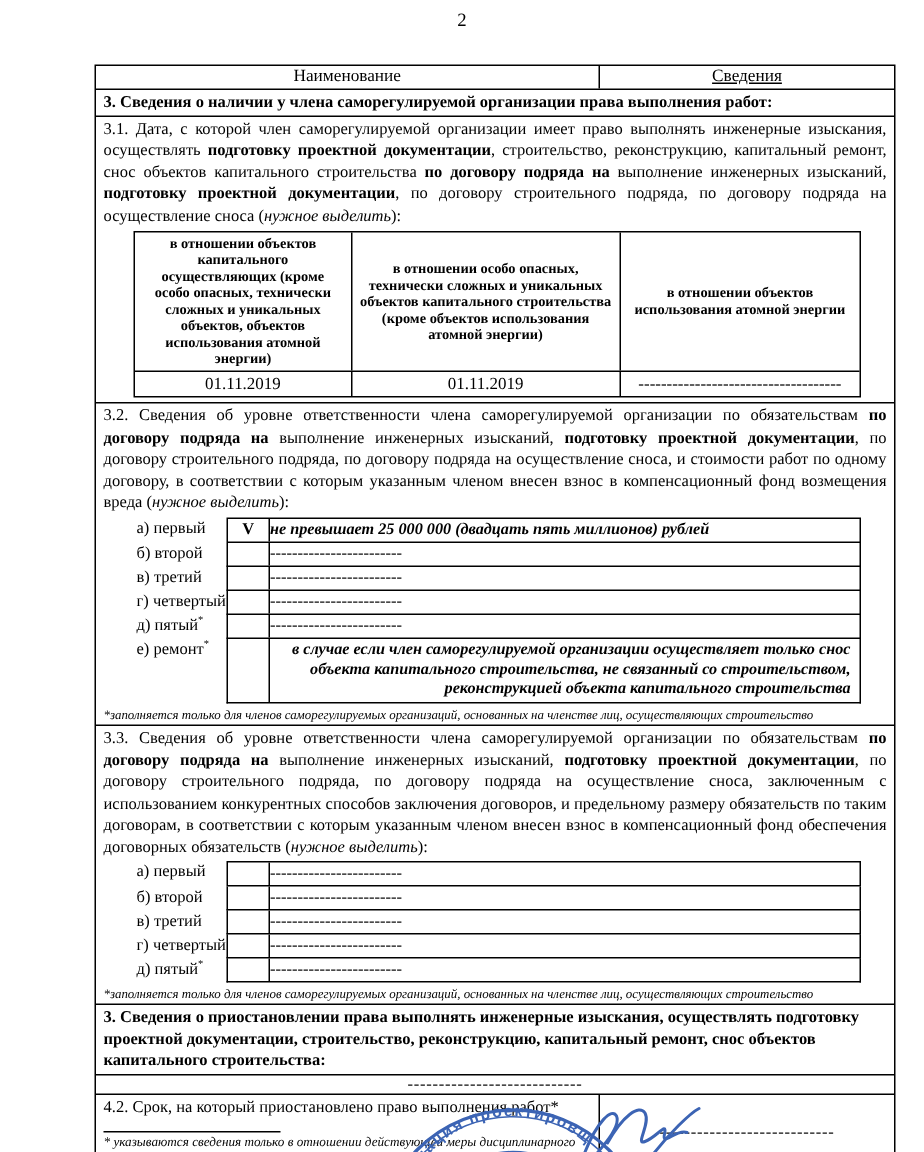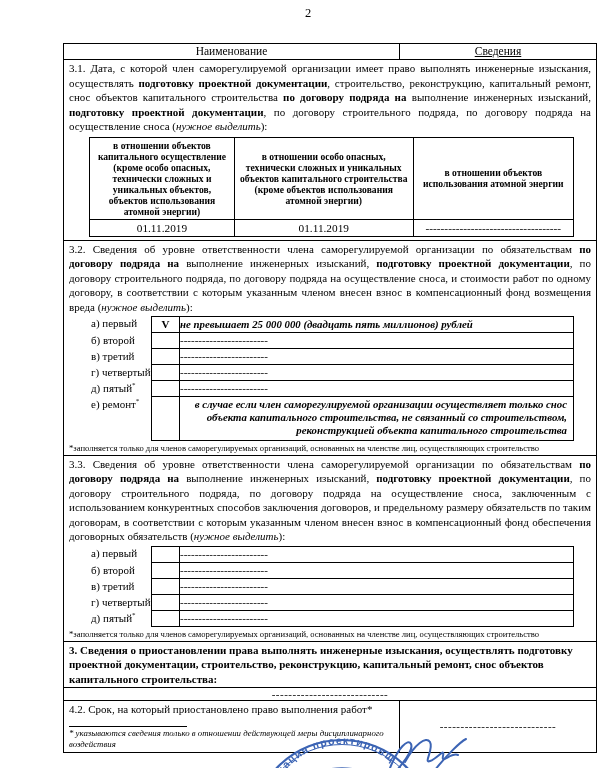--- a/index.html
+++ b/index.html
@@ -35,21 +35,21 @@
   
   .lvl{margin:1px 0 1px 0;}
   .lvl-row{display:flex;font-size:11px;}
   .lvl-label{width:87px;padding-left:27px;box-sizing:border-box;white-space:nowrap;line-height:15px;}
   .lvl-box{flex:1;margin-right:22px;border:1px solid #000;display:flex;min-height:15px;box-sizing:border-box;}
   .lvl-row + .lvl-row .lvl-box{border-top:0;}
   .chk{width:27px;border-right:1px solid #000;text-align:center;font-weight:bold;line-height:15px;}
   .val{flex:1;line-height:15px;}
   .val.em{font-style:italic;font-weight:bold;font-size:10.8px;}
   .val.left{text-align:right;padding:1px 6px 2px 6px;line-height:13.2px;}
-  .fn{font-size:8.6px;padding:1px 4px 2px 5px;line-height:10px;}
+  .fn{font-size:8.6px;font-style:italic;padding:1px 4px 2px 5px;line-height:10px;}
   sup{font-size:7px;line-height:0;}
   
   .tworow{display:flex;}
   .tworow .lc{width:336px;border-right:1px solid #000;box-sizing:border-box;}
   .tworow .rc{flex:1;display:flex;align-items:center;justify-content:center;font-size:11px;letter-spacing:0.5px;}
   .fnrule{width:118px;border-top:1px solid #000;margin:8px 0 1px 5px;}
   .s42fn{font-size:8.8px;font-style:italic;padding:0 6px 2px 5px;line-height:11px;}
   
   .stamp{position:absolute;left:230px;top:734px;}
 </style>
@@ -58,26 +58,27 @@
 
 <div class="pagenum">2</div>
 
 <div class="doc">
 
   <div class="row hdr">
     <div class="c1">Наименование</div>
     <div class="c2">Сведения</div>
   </div>
 
+  <div class="row p sec">3. Сведения о наличии у члена саморегулируемой организации права выполнения работ:</div>
 
   <div class="row">
     <div class="p"><span>3.1. Дата, с которой член саморегулируемой организации имеет право выполнять инженерные изыскания, осуществлять </span><b>подготовку проектной документации</b><span>, строительство, реконструкцию, капитальный ремонт, снос объектов капитального строительства </span><b>по договору подряда на </b><span>выполнение инженерных изысканий, </span><b>подготовку проектной документации</b><span>, по договору строительного подряда, по договору подряда на осуществление сноса (</span><span class="it">нужное выделить</span><span>):</span></div>
     <div class="t31">
       <div class="heads">
-        <div class="w1">в отношении объектов капитального осуществление (кроме особо опасных, технически сложных и уникальных объектов, объектов использования атомной энергии)</div>
+        <div class="w1">в отношении объектов капитального осуществляющих (кроме особо опасных, технически сложных и уникальных объектов, объектов использования атомной энергии)</div>
         <div class="w2">в отношении особо опасных, технически сложных и уникальных объектов капитального строительства (кроме объектов использования атомной энергии)</div>
         <div class="w3">в отношении объектов использования атомной энергии</div>
       </div>
       <div class="dates">
         <div class="w1">01.11.2019</div>
         <div class="w2">01.11.2019</div>
         <div class="w3">------------------------------------</div>
       </div>
     </div>
   </div>

